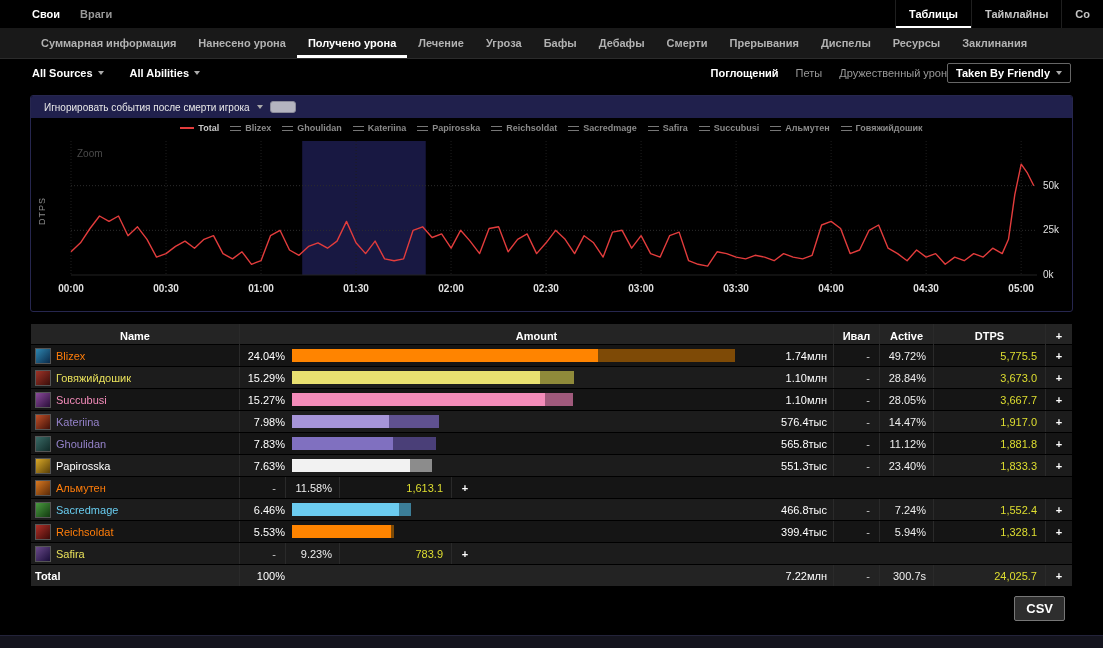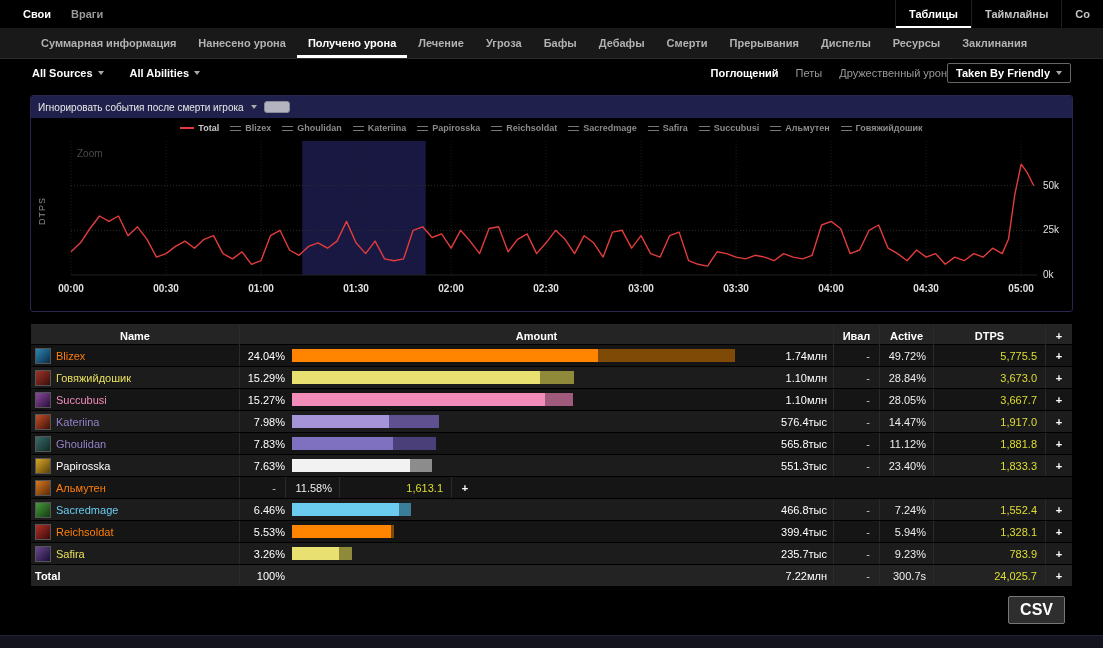--- a/index.html
+++ b/index.html
@@ -1,20 +1,20 @@
 <!DOCTYPE html>
 <html><head>
 <meta charset="utf-8">
 <style>
   *{margin:0;padding:0;box-sizing:border-box;}
   html,body{width:1103px;height:648px;}
   body{background:#000;font-family:"Liberation Sans",sans-serif;color:#ccc;overflow:hidden;position:relative;}
 
   
-  .topbar{height:28px;display:flex;align-items:stretch;justify-content:space-between;background:#000;padding-left:23px;}
+  .topbar{height:28px;display:flex;align-items:stretch;justify-content:space-between;background:#000;padding-left:32px;}
   .topbar-left{display:flex;gap:20px;align-items:center;}
   .top-item{font-size:11px;font-weight:bold;color:#999;cursor:pointer;white-space:nowrap;}
   .top-item.active{color:#fff;}
   .topbar-right{display:flex;align-items:stretch;}
   .top-right-item{font-size:11px;font-weight:bold;color:#c5c5c5;padding:0 13px;display:flex;align-items:center;border-left:1px solid #1f1f1f;white-space:nowrap;}
   .top-right-item.active{color:#fff;box-shadow:inset 0 -2px 0 #fff;}
 
   
   .navbar{height:31px;background:#191919;border-bottom:1px solid #2b2b2b;display:flex;align-items:stretch;padding-left:30px;}
   .nav-tab{font-size:11px;font-weight:bold;color:#b2b2b2;display:flex;align-items:center;padding:0 11px;cursor:pointer;white-space:nowrap;}
@@ -25,21 +25,21 @@
   .fb-left{display:flex;gap:26px;align-items:center;}
   .dropdown{font-size:11px;font-weight:bold;color:#fff;display:flex;align-items:center;gap:5px;cursor:pointer;white-space:nowrap;}
   .caret{width:0;height:0;border-left:3px solid transparent;border-right:3px solid transparent;border-top:4px solid #aaa;display:inline-block;}
   .fb-right{display:flex;align-items:center;}
   .view-link{font-size:11px;color:#999;cursor:pointer;white-space:nowrap;}
   .view-link.active{color:#fff;font-weight:bold;}
   .taken-by{border:1px solid #666;border-radius:2px;padding:3px 8px;font-size:11px;font-weight:bold;color:#fff;display:flex;gap:6px;align-items:center;cursor:pointer;}
 
   
   .panel{margin:8px 30px 0 30px;width:1043px;background:#000;border:1px solid #26264e;border-radius:3px;}
-  .panel-header{height:22px;background:#20204c;display:flex;align-items:center;justify-content:space-between;padding:0 7px;border-radius:2px 2px 0 0;}
+  .panel-header{height:22px;background:#20204c;display:flex;align-items:center;justify-content:space-between;padding:0 13px;border-radius:2px 2px 0 0;}
   .ph-left{display:flex;align-items:center;gap:7px;}
   .ignore-label{font-size:10px;color:#e8e8e8;white-space:nowrap;}
   .toggle-box{width:26px;height:12px;background:#b4b4c0;border-radius:3px;border:1px solid #8a8a9a;cursor:pointer;}
   .ph-right{display:flex;align-items:center;gap:7px;}
   .filter-label{font-size:10px;color:#ddd;white-space:nowrap;}
   .filter-input{width:152px;height:15px;background:#9090ac;border:1px solid #b8b8cc;border-radius:2px;font-size:10px;color:#111;padding:0 4px;outline:none;}
   .gear-wrap{display:flex;align-items:center;gap:3px;cursor:pointer;}
   .win-btn{color:#ddd;font-size:11px;font-weight:bold;cursor:pointer;line-height:10px;}
   .win-box{width:9px;height:8px;border:1px solid #ddd;display:inline-block;cursor:pointer;}
 
@@ -69,21 +69,21 @@
   .pname{font-size:11px;white-space:nowrap;}
   .pct{width:52px;text-align:right;padding-right:7px;flex:0 0 52px;color:#fff;}
   .bar-track{flex:1;height:13px;position:relative;}
   .bar{height:13px;position:relative;}
   .absorb{position:absolute;right:0;top:0;height:13px;}
   .amt{width:92px;text-align:right;flex:0 0 92px;color:#fff;}
   .total-name{font-weight:bold;color:#fff;}
 
   
   .csv-row{margin:8px 38px 0 0;display:flex;justify-content:flex-end;}
-  .csv-btn{background:#2e2e2e;border:1px solid#777;border-radius:2px;color:#fff;font-size:16px;font-weight:bold;padding:4px 11px;cursor:pointer;font-family:"Liberation Sans",sans-serif;text-align:right;}
+  .csv-btn{background:#2e2e2e;border:1px solid#777;border-radius:2px;color:#fff;font-size:13px;font-weight:bold;padding:4px 11px;cursor:pointer;font-family:"Liberation Sans",sans-serif;text-align:right;}
   .footer-strip{position:absolute;left:0;bottom:0;width:1103px;height:13px;background:#14141e;border-top:1px solid #23233a;}
 </style>
 </head>
 <body>
 
 <div class="topbar">
   <div class="topbar-left" id="topbar-left">
       <span class="top-item active">Свои</span>
       <span class="top-item">Враги</span>
     </div>
@@ -392,29 +392,20 @@
       <div class="tc c-ival">-</div>
       <div class="tc c-active">5.94%</div>
       <div class="tc c-dtps">1,328.1</div>
       <div class="tc c-plus">+</div>
     </div>
     <div class="trow alt">
       <div class="tc c-name">
         <span class="class-icon" style="background: linear-gradient(135deg, rgb(106, 74, 138), rgb(26, 14, 58));"></span>
         <span class="pname" style="color: rgb(232, 224, 90);">Safira</span>
       </div>
-      <div class="tc c-amount">
-        <span class="pct">3.26%</span>
-        <div class="bar-track">
-          <div class="bar" style="width: 13.6%; background: rgb(232, 224, 112);">
-            <div class="absorb" style="width: 22%; background: rgb(143, 138, 58);"></div>
-          </div>
-        </div>
-        <span class="amt">235.7тыс</span>
-      </div>
       <div class="tc c-ival">-</div>
       <div class="tc c-active">9.23%</div>
       <div class="tc c-dtps">783.9</div>
       <div class="tc c-plus">+</div>
     </div>
     <div class="trow totalrow">
       <div class="tc c-name">
         <span class="pname total-name">Total</span>
       </div>
       <div class="tc c-amount">

